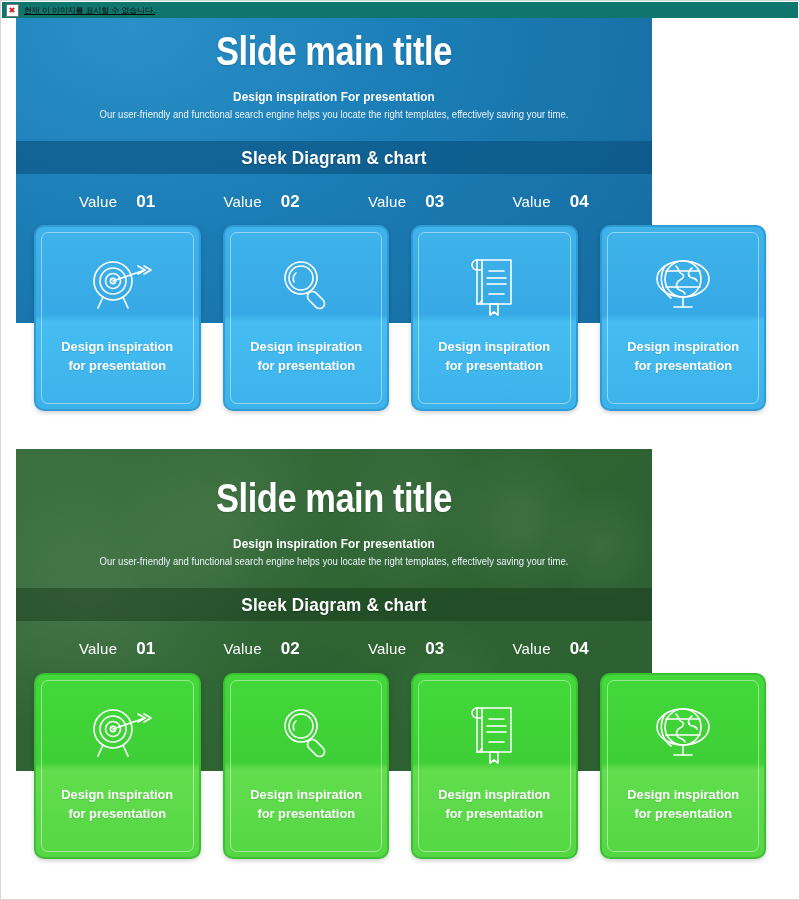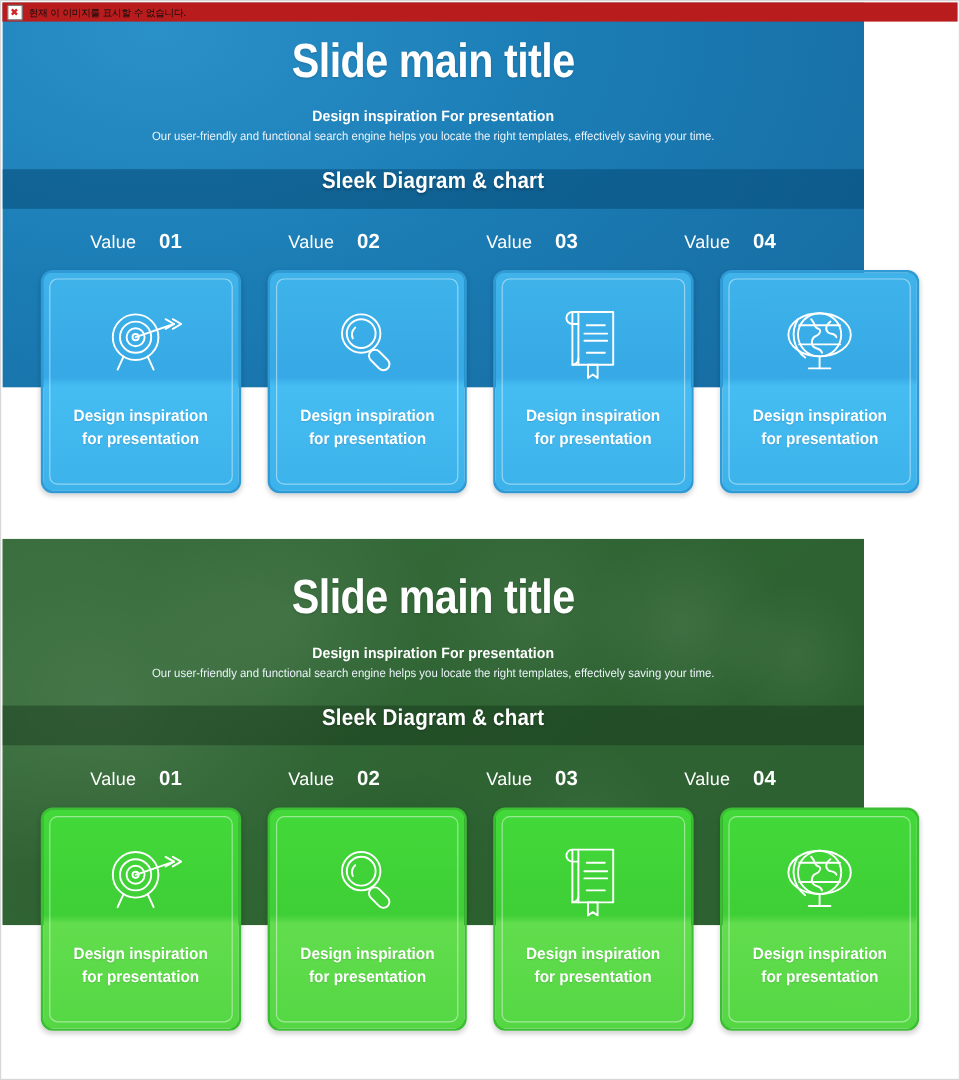--- a/index.html
+++ b/index.html
@@ -11,42 +11,43 @@
   .page{
     position:relative;width:800px;height:900px;
     box-sizing:border-box;
     border:1px solid #d7d7d7;
     background:#ffffff;
   }
 
   
   .broken-bar{
     position:absolute;left:1px;top:1px;width:796px;height:16px;
-    background:#b91c1c;
+    background:#0f766e;
     display:flex;align-items:center;gap:5px;
     padding-left:4px;box-sizing:border-box;
     z-index:40;
+    text-decoration:underline;
   }
   .broken-icon{
     width:11px;height:11px;background:#ffffff;border:1px solid #7a7a7a;
     position:relative;flex:0 0 auto;border-radius:1px;
   }
   .broken-icon:before,.broken-icon:after{
     content:"";position:absolute;left:2px;top:4px;width:6px;height:2px;background:#cf2525;
     transform:rotate(45deg);
   }
   .broken-icon:after{transform:rotate(-45deg);}
   .broken-text{
     font-size:8px;color:#0d0d0d;white-space:nowrap;
     font-family:"DejaVu Sans",sans-serif;
     letter-spacing:-0.2px;
   }
 
   
-  .slide{position:absolute;left:1px;width:718px;overflow:hidden;}
+  .slide{position:absolute;left:15px;width:636px;overflow:hidden;}
   .slide-bg{position:absolute;inset:0;}
 
   .slide-blue{top:1px;height:321px;}
   .slide-blue .slide-bg{
     background:
       radial-gradient(110% 150% at 18% 8%, #2a90c8 0%, #1b7cb4 45%, #15699e 100%);
   }
   .slide-green{top:448px;height:322px;}
   .slide-green .slide-bg{
     background:#35663a;
@@ -87,21 +88,21 @@
   }
   .desc{
     position:absolute;left:0;right:0;text-align:center;top:107px;
     font-weight:400;font-size:10px;color:#eaf3f9;letter-spacing:0px;
     transform:scaleX(.95);
   }
 
   
   .band{
     position:absolute;left:0;right:0;top:139px;height:33px;
-    display:flex;align-items:flex-start;justify-content:center;
+    display:flex;align-items:center;justify-content:center;
   }
   .band-blue{background:rgba(6,74,119,.55);}
   .band-green{background:rgba(18,48,22,.40);}
   .band-title{
     font-family:"Liberation Sans Narrow","Liberation Sans",sans-serif;
     font-weight:700;font-size:19px;color:#ffffff;letter-spacing:.2px;
     transform:scaleX(.90);
     text-shadow:0 1px 2px rgba(0,0,0,.25);
   }
 

